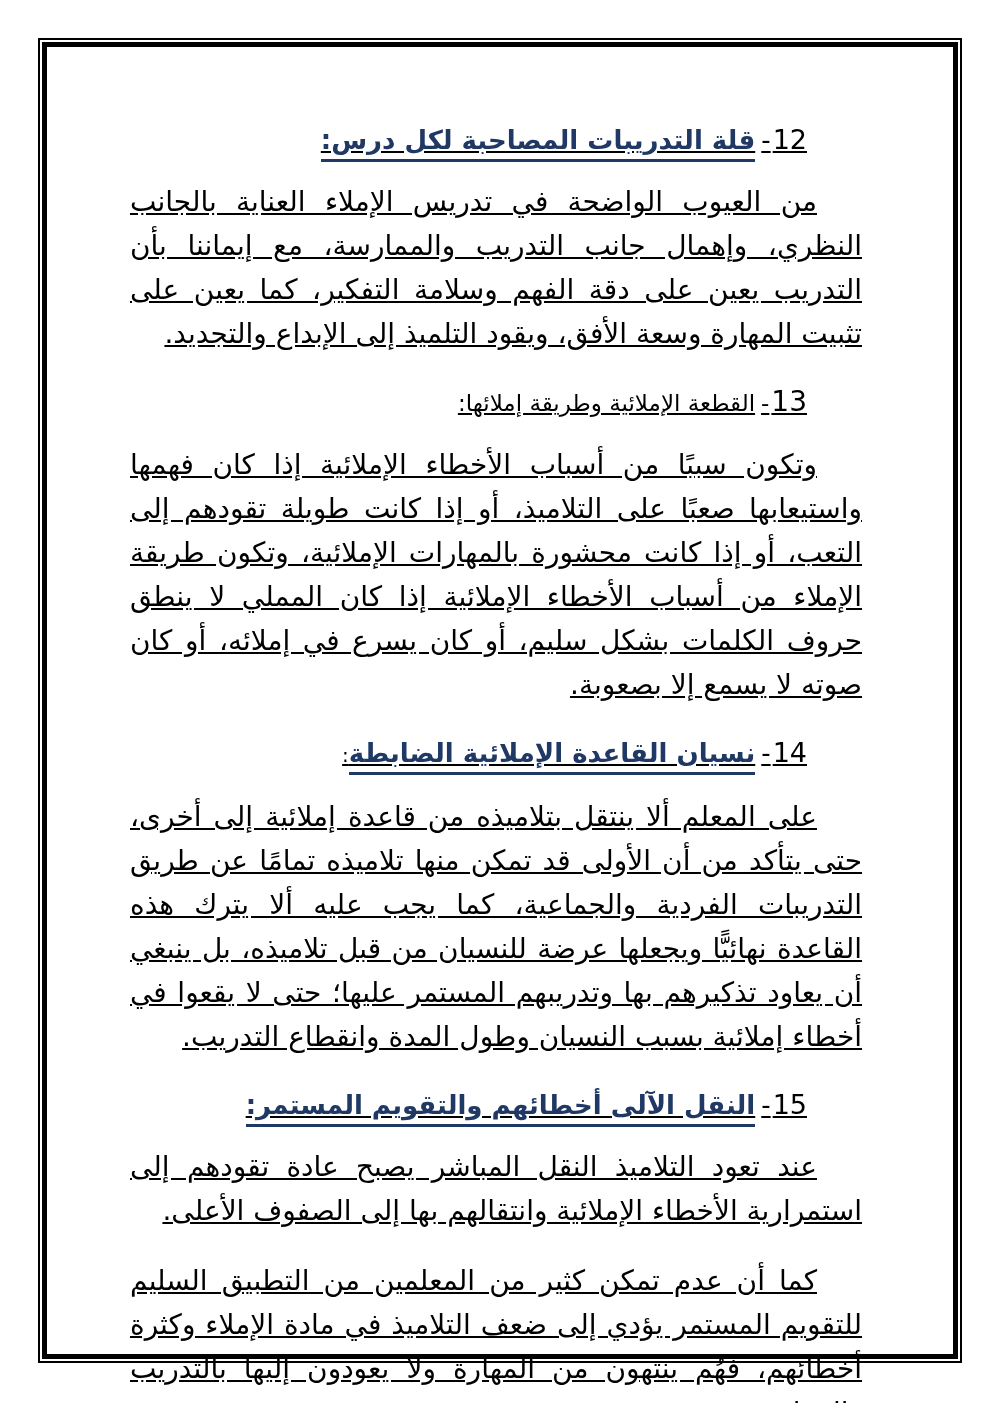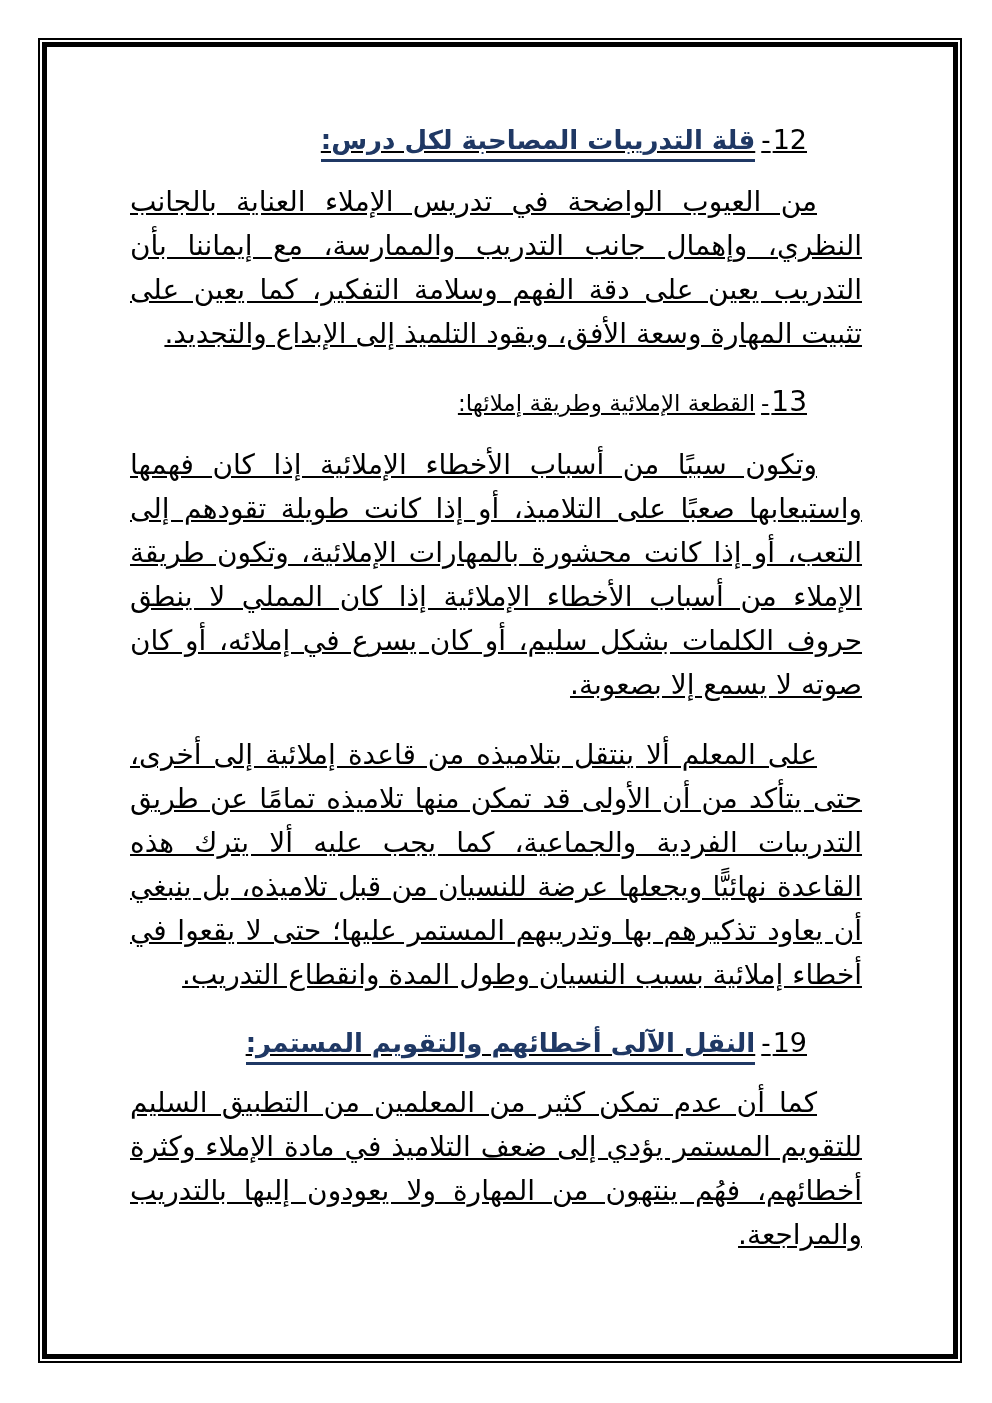--- a/index.html
+++ b/index.html
@@ -106,19 +106,21 @@
   </div>
 
   <div class="content">
 
     <h2 class="heading accent"><span class="h-num">12</span><span class="h-sep">-</span><span class="h-title">قلة التدريبات المصاحبة لكل درس:</span></h2>
     <p class="body-para">من العيوب الواضحة في تدريس الإملاء العناية بالجانب النظري، وإهمال جانب التدريب والممارسة، مع إيماننا بأن التدريب يعين على دقة الفهم وسلامة التفكير، كما يعين على تثبيت المهارة وسعة الأفق، ويقود التلميذ إلى الإبداع والتجديد.</p>
 
     <h2 class="heading plain"><span class="h-num">13</span><span class="h-sep">-</span><span class="h-title">القطعة الإملائية وطريقة إملائها:</span></h2>
     <p class="body-para">وتكون سببًا من أسباب الأخطاء الإملائية إذا كان فهمها واستيعابها صعبًا على التلاميذ، أو إذا كانت طويلة تقودهم إلى التعب، أو إذا كانت محشورة بالمهارات الإملائية، وتكون طريقة الإملاء من أسباب الأخطاء الإملائية إذا كان المملي لا ينطق حروف الكلمات بشكل سليم، أو كان يسرع في إملائه، أو كان صوته لا يسمع إلا بصعوبة.</p>
 
+    <h2 class="heading accent"><span class="h-num">14</span><span class="h-sep">-</span><span class="h-title">نسيان القاعدة الإملائية الضابطة</span><span class="h-colon">:</span></h2>
     <p class="body-para">على المعلم ألا ينتقل بتلاميذه من قاعدة إملائية إلى أخرى، حتى يتأكد من أن الأولى قد تمكن منها تلاميذه تمامًا عن طريق التدريبات الفردية والجماعية، كما يجب عليه ألا يترك هذه القاعدة نهائيًّا ويجعلها عرضة للنسيان من قبل تلاميذه، بل ينبغي أن يعاود تذكيرهم بها وتدريبهم المستمر عليها؛ حتى لا يقعوا في أخطاء إملائية بسبب النسيان وطول المدة وانقطاع التدريب.</p>
 
-    <h2 class="heading accent"><span class="h-num">19</span><span class="h-sep">-</span><span class="h-title">النقل الآلى أخطائهم والتقويم المستمر:</span></h2>
+    <h2 class="heading accent"><span class="h-num">15</span><span class="h-sep">-</span><span class="h-title">النقل الآلى أخطائهم والتقويم المستمر:</span></h2>
+    <p class="body-para">عند تعود التلاميذ النقل المباشر يصبح عادة تقودهم إلى استمرارية الأخطاء الإملائية وانتقالهم بها إلى الصفوف الأعلى.</p>
     <p class="body-para follow">كما أن عدم تمكن كثير من المعلمين من التطبيق السليم للتقويم المستمر يؤدي إلى ضعف التلاميذ في مادة الإملاء وكثرة أخطائهم، فهُم ينتهون من المهارة ولا يعودون إليها بالتدريب والمراجعة.</p>
 
   </div>
 </div>
 
 </body></html>

